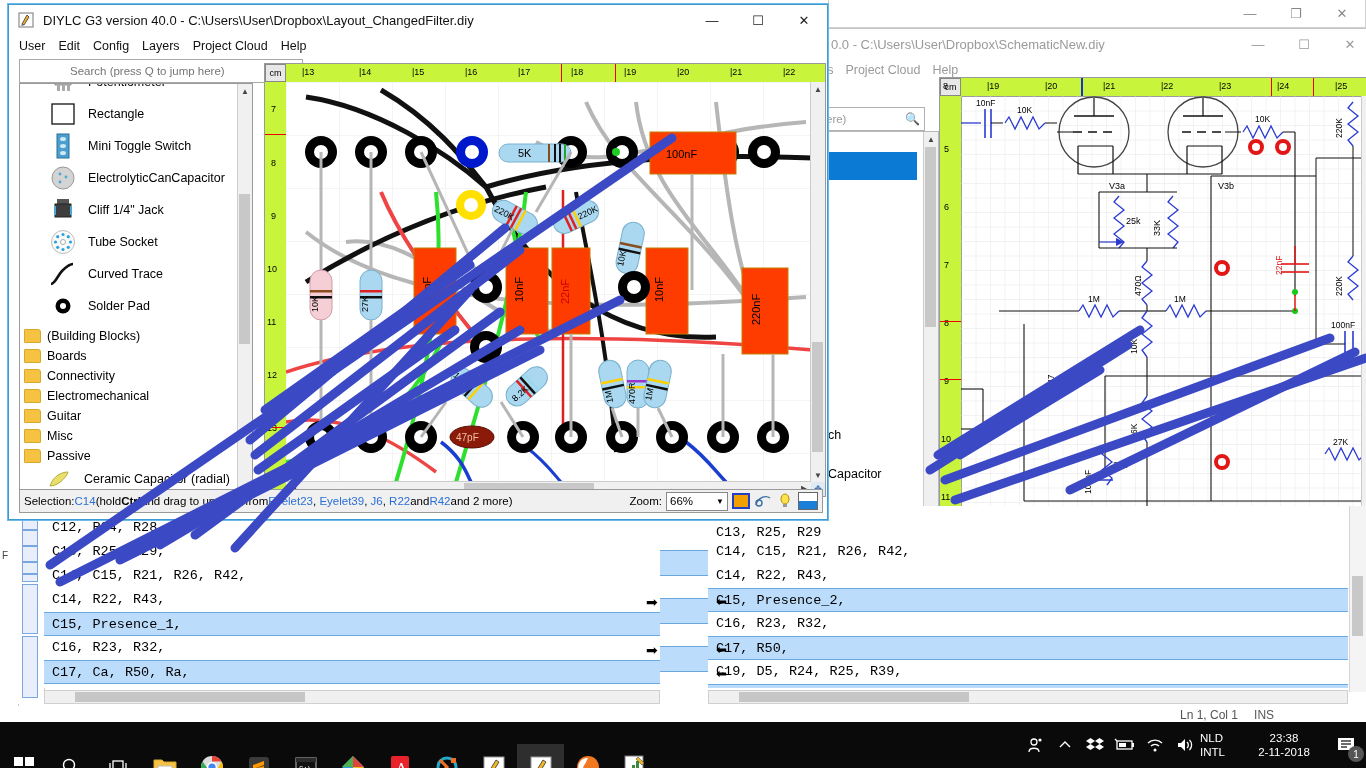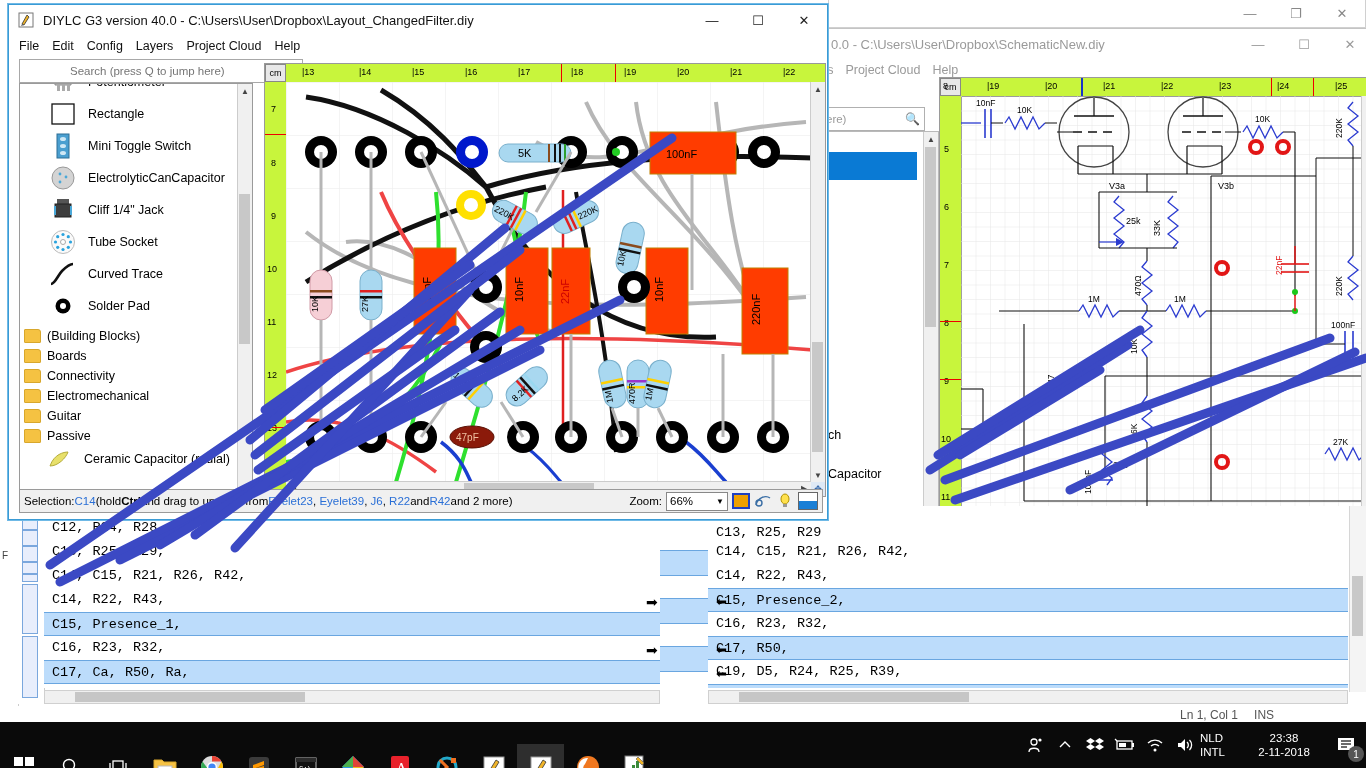--- a/index.html
+++ b/index.html
@@ -392,21 +392,21 @@
           <path d="M4 12 L9 3 L11 5 L6 13 Z" fill="#f0b429" stroke="#333" stroke-width="0.8"></path>
           <path d="M4 12 L3 14 L6 13 Z" fill="#555"></path>
         </svg>
     </span>
     <div class="tb-title">DIYLC G3 version 40.0 - C:\Users\User\Dropbox\Layout_ChangedFilter.diy</div>
     <div class="wbtn">—</div>
     <div class="wbtn">☐</div>
     <div class="wbtn close">✕</div>
   </div>
   <div class="menubar">
-    <span>File</span>
+    <span>User</span>
     <span>Edit</span>
     <span>Config</span>
     <span>Layers</span>
     <span>Project Cloud</span>
     <span>Help</span>
   </div>
 
   <div class="searchbar" style="width:236px;padding-left:46px;">
     <input readonly="" placeholder="Search (press Q to jump here)" style="">
     <span style="margin-right:4px;font-size:12px;color:#444;">🔍</span>
@@ -513,20 +513,24 @@
         <span class="folder-ic"></span>
         <span>Connectivity</span>
       </div>
       <div class="folder-row">
         <span class="folder-ic"></span>
         <span>Electromechanical</span>
       </div>
       <div class="folder-row">
         <span class="folder-ic"></span>
         <span>Guitar</span>
+      </div>
+      <div class="folder-row">
+        <span class="folder-ic"></span>
+        <span>Misc</span>
       </div>
       <div class="folder-row">
         <span class="folder-ic"></span>
         <span>Passive</span>
       </div>
       <div class="tree-row" style="height:26px;padding-left:22px;">
         <span class="ticon">
           <svg width="30" height="22" viewBox="0 0 30 22">
               <path d="M6 18 C10 6 20 4 24 4 C22 10 14 18 6 18 Z" fill="#e8e06a" stroke="#b5ac3c"></path>
             </svg>

